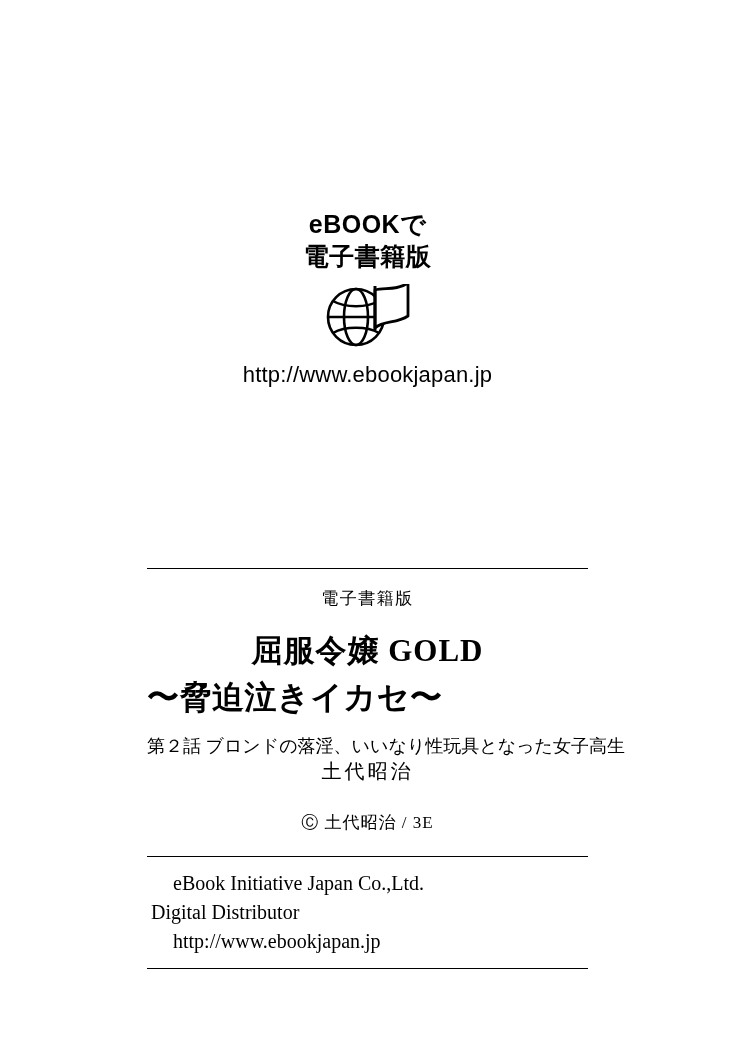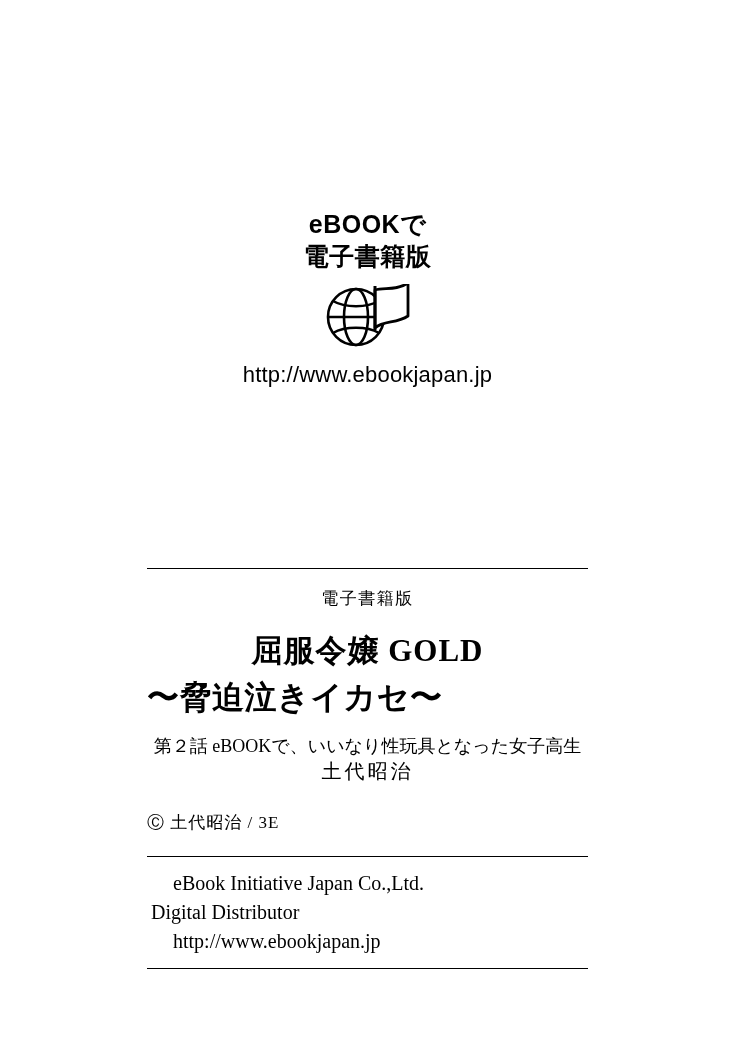--- a/index.html
+++ b/index.html
@@ -94,20 +94,21 @@
     margin-top: 14px;
     letter-spacing: 0px;
     white-space: nowrap;
   }
   .author {
     text-align: center;
     font-size: 20px;
     letter-spacing: 3px;
   }
   .copyright {
+    text-align: center;
     font-size: 17px;
     margin-top: 26px;
     letter-spacing: 1px;
   }
   .rule-mid {
     margin-top: 22px;
   }
 
   .dist {
     margin-top: 12px;
@@ -149,21 +150,21 @@
 
     <div class="logo-url">http://www.ebookjapan.jp</div>
   </div>
 
   <div class="colophon">
     <div class="rule"></div>
 
     <div class="ed-label">電子書籍版</div>
     <div class="title-main">屈服令嬢 GOLD</div>
     <div class="title-sub">〜脅迫泣きイカセ〜</div>
-    <div class="chapter">第２話 eBOOKで、いいなり性玩具となった女子高生</div>
+    <div class="chapter">第２話 ブロンドの落淫、いいなり性玩具となった女子高生</div>
     <div class="author">土代昭治</div>
     <div class="copyright">Ⓒ 土代昭治 / 3E</div>
 
     <div class="rule-thin rule-mid"></div>
 
     <div class="dist">
       <div class="dist-line indent">eBook Initiative Japan Co.,Ltd.</div>
       <div class="dist-line">Digital Distributor</div>
       <div class="dist-line indent">http://www.ebookjapan.jp</div>
     </div>

